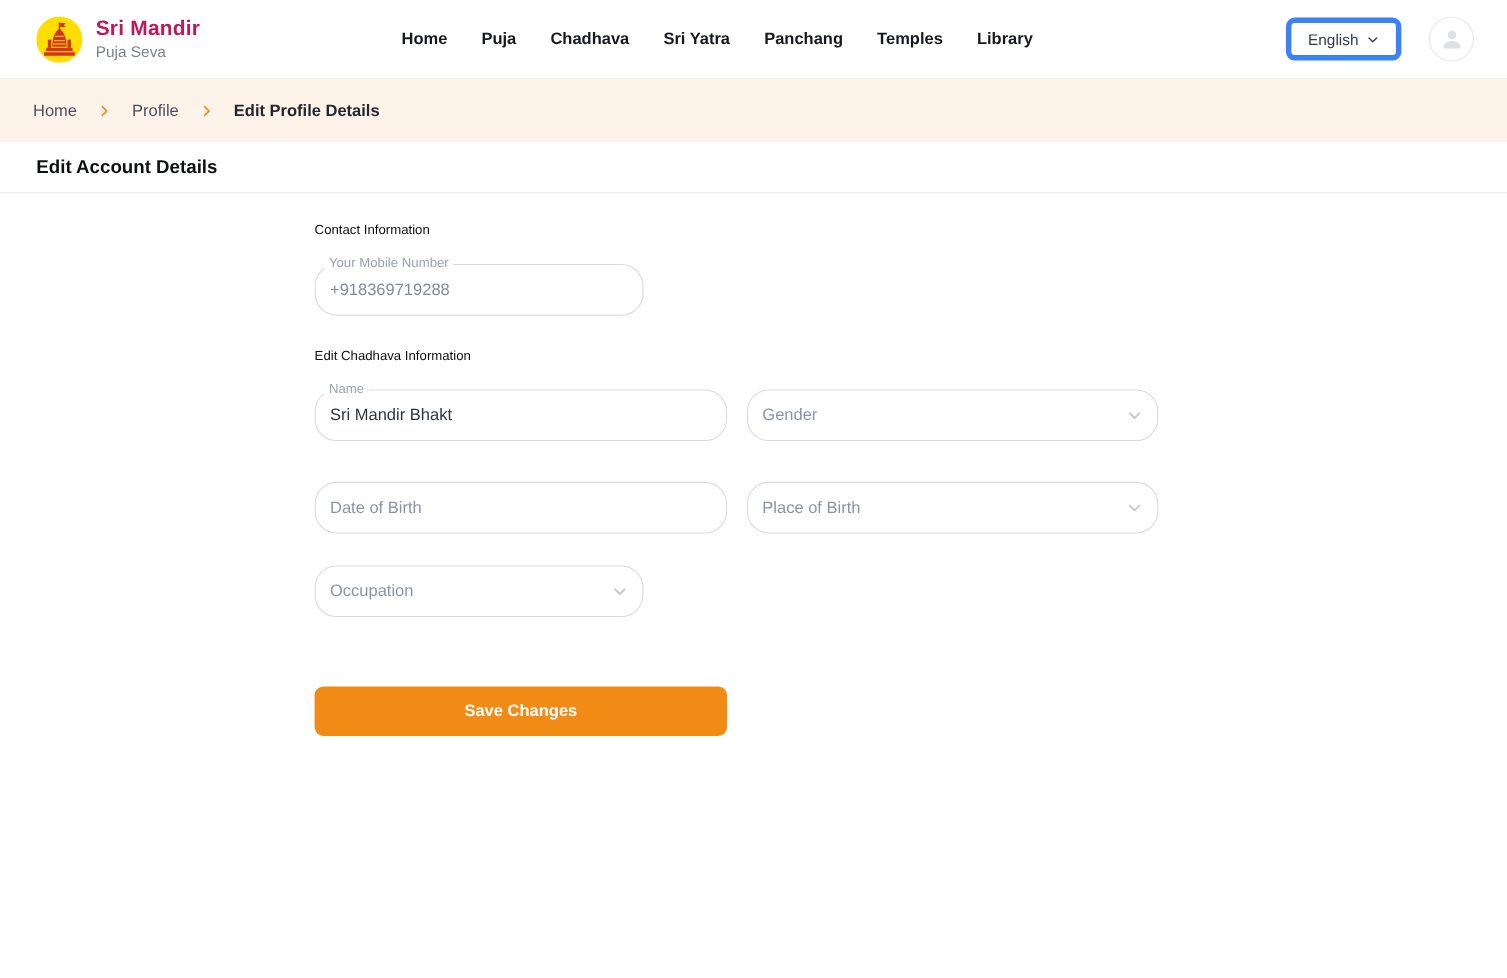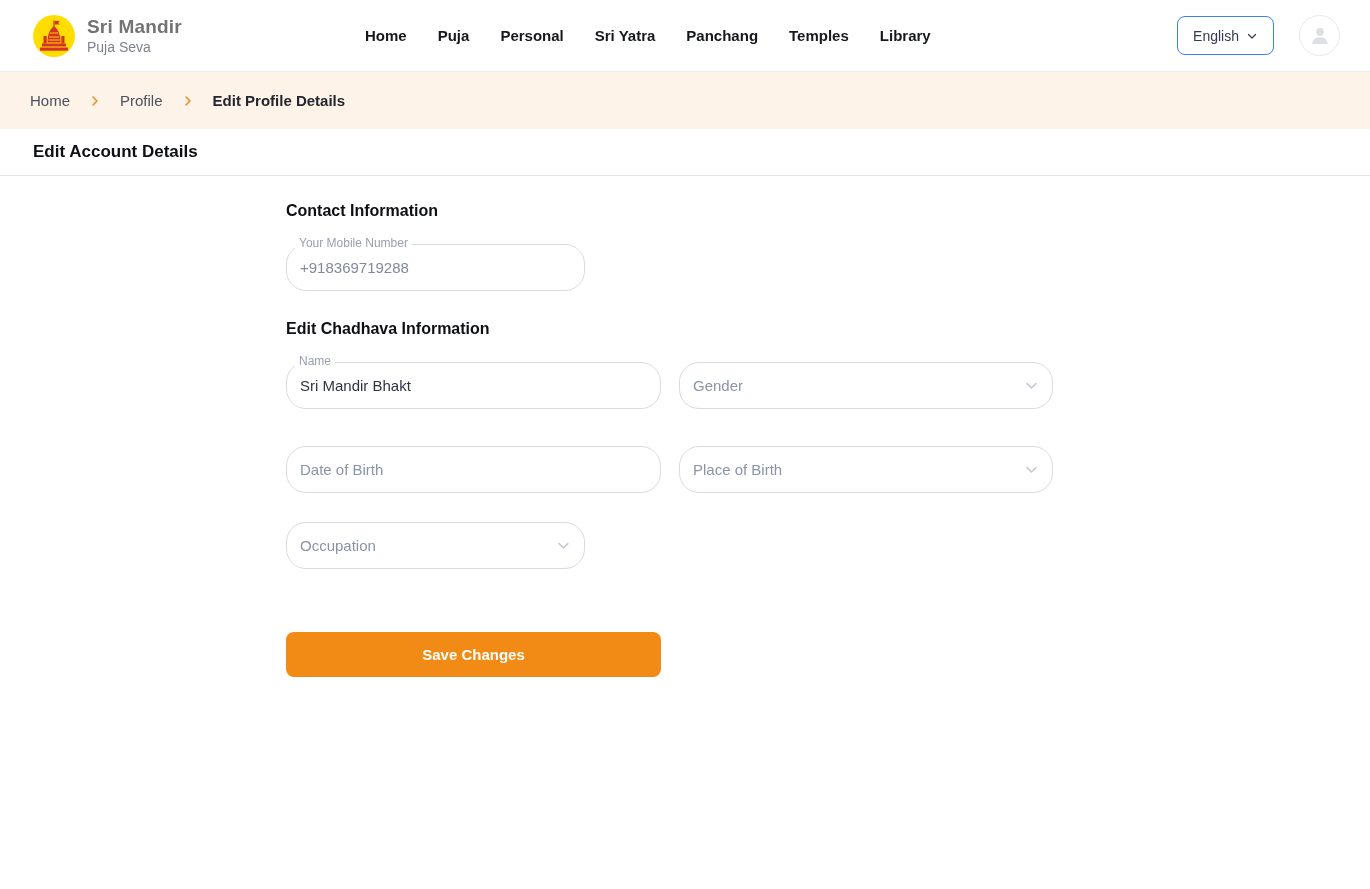--- a/index.html
+++ b/index.html
@@ -4,46 +4,46 @@
 <style>
   * { margin:0; padding:0; box-sizing:border-box; }
   html,body { width:1370px; height:889px; background:#ffffff;
     font-family:"Liberation Sans","DejaVu Sans",sans-serif; color:#1c1f26; overflow:hidden; }
 
   
   .header { height:72px; display:flex; align-items:center; padding:0 30px 0 33px;
     background:#fff; border-bottom:1px solid #ebebeb; }
   .brand { display:flex; align-items:center; gap:12px; width:332px; cursor:pointer; }
   .logo { width:42px; height:42px; flex:0 0 auto; }
-  .brand-title { font-size:19px; font-weight:700; color:#737373; letter-spacing:.2px; }
+  .brand-title { font-size:19px; font-weight:700; color:#be185d; letter-spacing:.2px; }
   .brand-sub { font-size:14px; color:#7d828c; margin-top:1px; }
   .nav { display:flex; align-items:center; gap:31px; }
   .nav a { font-size:15px; font-weight:700; color:#16181d; text-decoration:none; cursor:pointer; }
   .hdr-right { margin-left:auto; display:flex; align-items:center; gap:25px; }
   .lang-btn { display:flex; align-items:center; gap:7px; height:39px; padding:0 15px;
-    background:#fff; border:1px solid #3b82f6; border-radius:8px; cursor:pointer;
+    background:#fff; border:5px solid #3b82f6; border-radius:8px; cursor:pointer;
     font-size:14px; color:#333b4d; font-family:inherit; }
   .avatar { width:41px; height:41px; border-radius:50%; border:1px solid #e6e8ec;
     background:#fff; display:flex; align-items:center; justify-content:center; cursor:pointer; }
 
   
   .breadcrumb { height:57px; background:var(--breadcrumb-bg,#fdf3e8); display:flex;
     align-items:center; gap:19px; padding:0 30px; }
   .breadcrumb a { font-size:15px; color:#4b5160; text-decoration:none; cursor:pointer; }
   .breadcrumb .current { font-size:15px; color:#23262e; font-weight:600; }
   .crumb-sep { display:flex; align-items:center; }
 
   
   .titlebar { height:47px; background:#fff; border-bottom:1px solid #e4e4e4;
     display:flex; align-items:center; padding:0 33px; }
   .titlebar h1 { font-size:17px; font-weight:700; color:#0d0f13; }
 
   
   .content { padding:26px 0 0 286px; background:#fff; }
-  .section h2 { font-size:16px; font-weight:700; color:#0d0f13; margin:0 0 24px; }
+  .section h2 { font-size:12px; font-weight:400; color:#0d0f13; margin:0 0 24px; }
   .section { margin-bottom:29px; }
   .row { display:grid; grid-template-columns:375px 374px; column-gap:18px; row-gap:37px; }
   .field { position:relative; width:299px; }
   .row .field { width:auto; }
   .box { width:100%; height:47px; background:#fff; border:1px solid #d9dbe1; border-radius:20px;
     display:flex; align-items:center; justify-content:space-between; padding:18px 13px;
     font-size:15px; font-family:inherit; }
   input.box { outline:none; color:#2d3440; }
   input.box.muted { color:#818a9d; }
   input.box::placeholder { color:#8b93a7; opacity:1; }
@@ -73,21 +73,21 @@
     </svg>
     <div>
       <div class="brand-title">Sri Mandir</div>
       <div class="brand-sub">Puja Seva</div>
     </div>
   </div>
 
   <nav class="nav">
     <a>Home</a>
     <a>Puja</a>
-    <a>Personal</a>
+    <a>Chadhava</a>
     <a>Sri Yatra</a>
     <a>Panchang</a>
     <a>Temples</a>
     <a>Library</a>
   </nav>
 
   <div class="hdr-right">
     <button class="lang-btn">
       <span>English</span>
       <svg width="12" height="12" viewBox="0 0 24 24">

